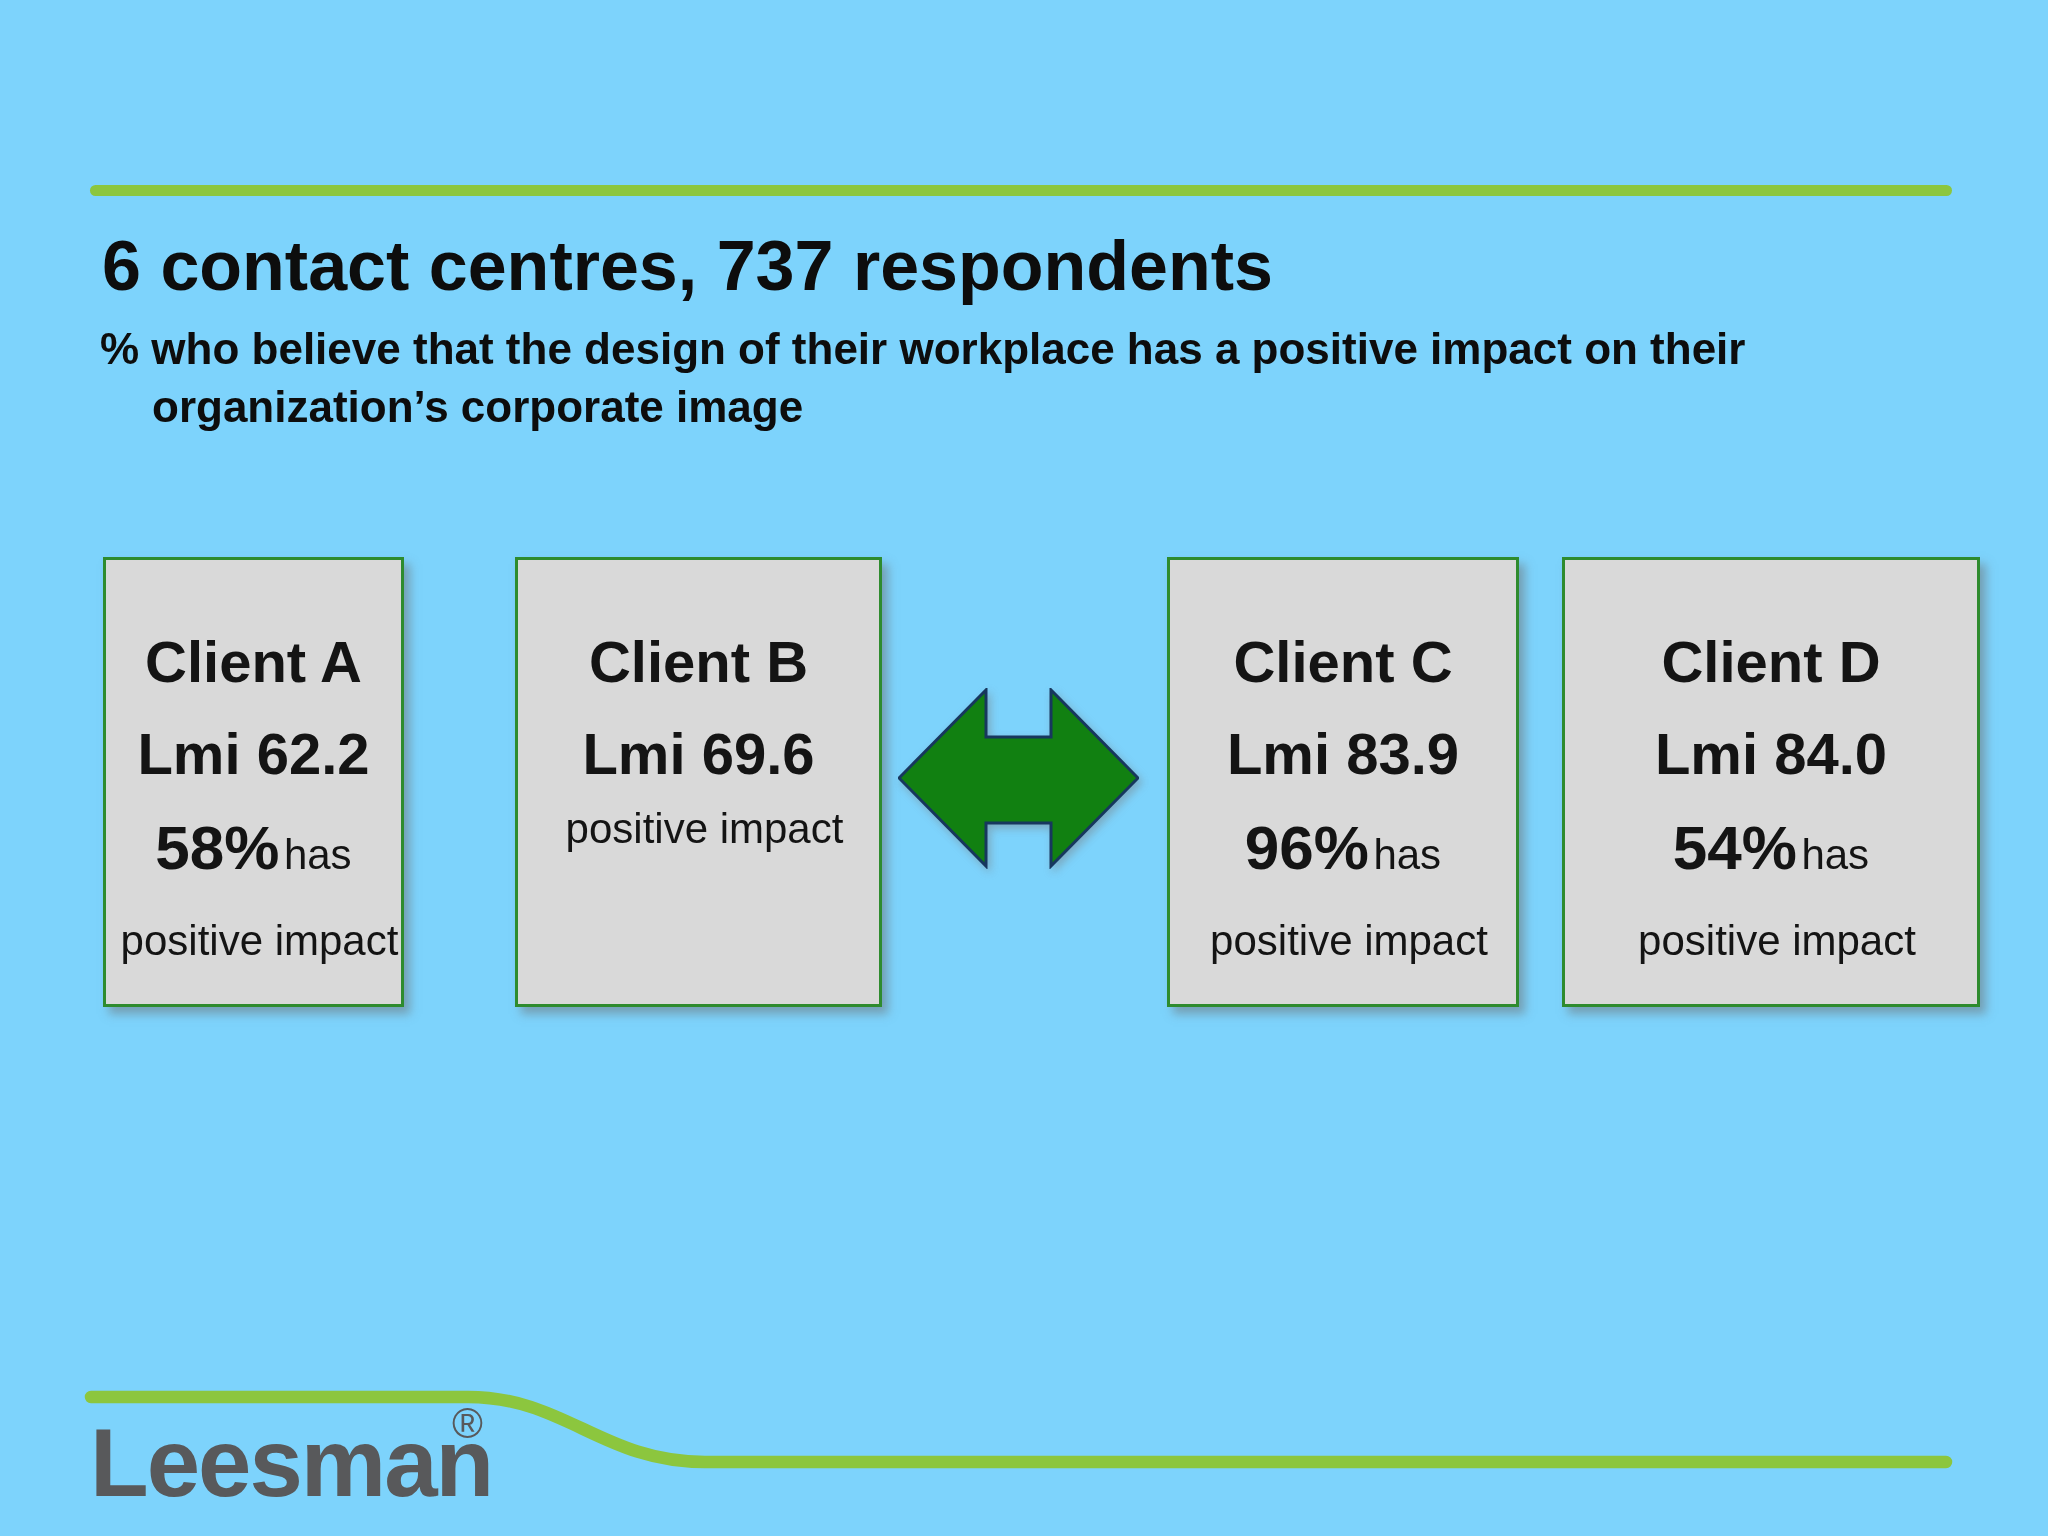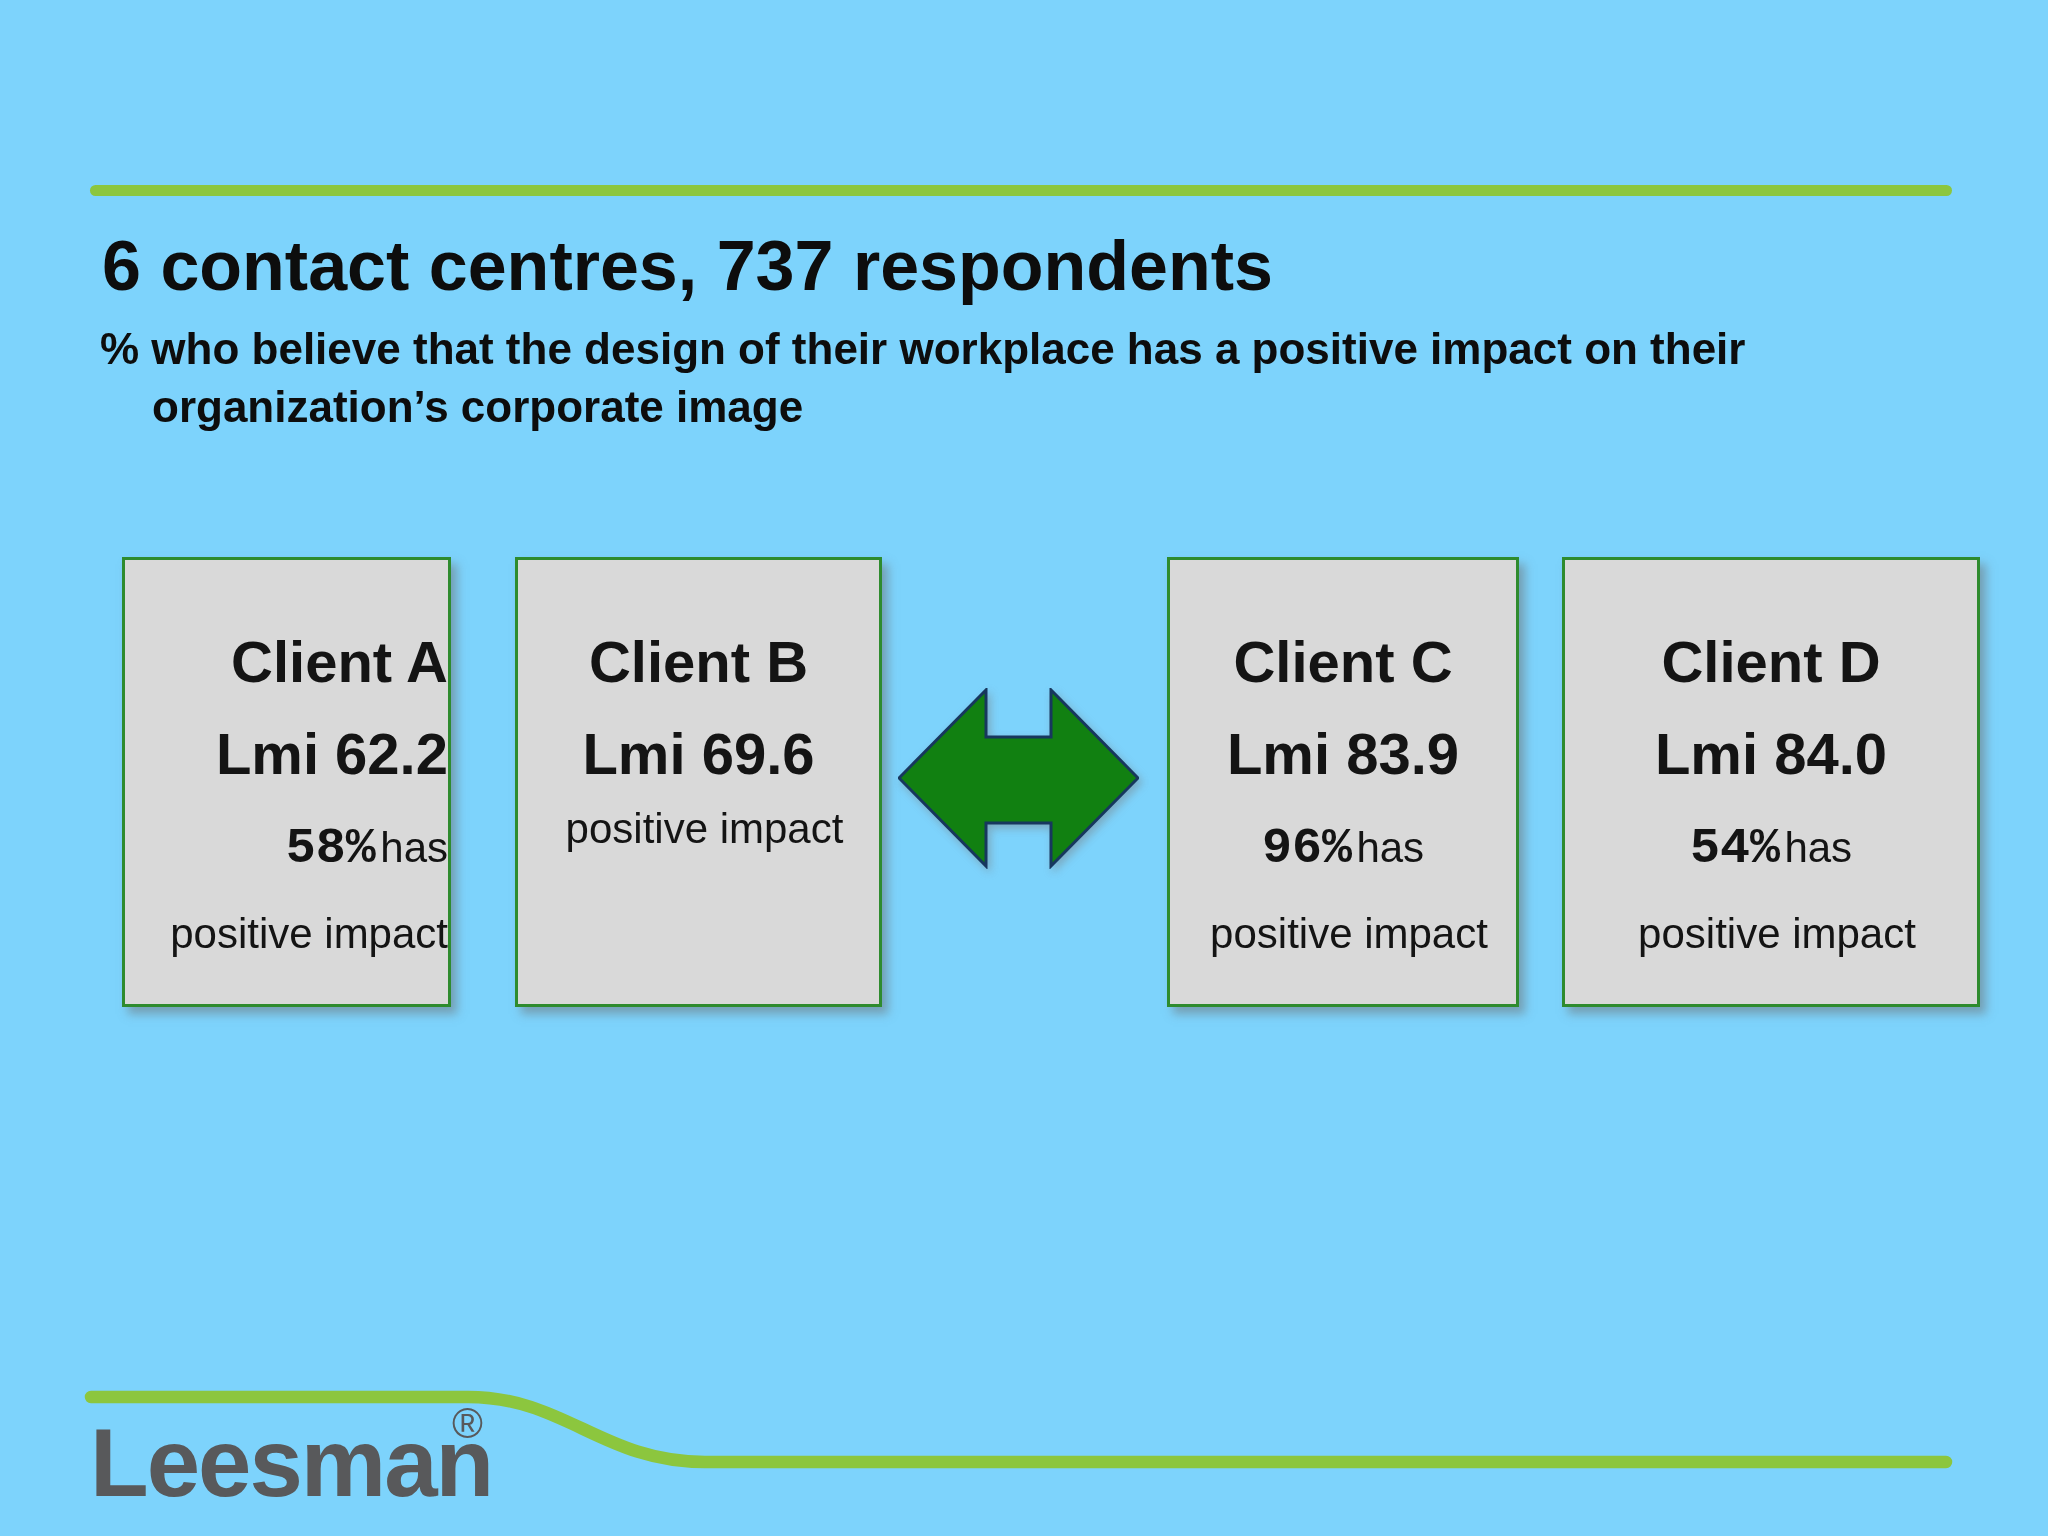--- a/index.html
+++ b/index.html
@@ -20,27 +20,27 @@
     font-size:44px;font-weight:700;line-height:58px;color:#0d0d0d;
   }
   .subtitle .sub2{padding-left:52px;}
   .card{
     position:absolute;top:557px;height:450px;box-sizing:border-box;
     background:var(--box_fill,#D9D9D9);
     border:3px solid var(--box_border,#2E8B2E);
     box-shadow:6px 7px 9px rgba(110,110,110,0.5);
     text-align:center;padding-top:56px;
   }
-  .card-a{left:122px;width:329px;text-align:right;}
+  .card-a{left:103px;width:301px;}
   .card-b{left:515px;width:367px;}
   .card-c{left:1167px;width:352px;}
   .card-d{left:1562px;width:418px;}
   .card-name,.card-lmi{font-size:58px;font-weight:700;line-height:92px;color:#141414;}
   .card-pct{line-height:96px;color:#141414;}
-  .card-pct .pct{font-size:50px;font-weight:700;font-family:Liberation Mono, monospace;}
+  .card-pct .pct{font-size:62px;font-weight:700;}
   .card-pct .has{font-size:42px;font-weight:400;}
   .card-impact{font-size:42px;font-weight:400;line-height:58px;color:#141414;margin-left:12px;}
   .arrow-wrap{
     position:absolute;left:898px;top:688px;width:241px;height:181px;
     filter:drop-shadow(3px 4px 4px rgba(120,120,120,0.45));
   }
   .logo-text{
     position:absolute;left:90px;top:1408px;
     font-size:96px;font-weight:700;letter-spacing:-2px;
     color:var(--logo_gray,#58595B);line-height:110px;

